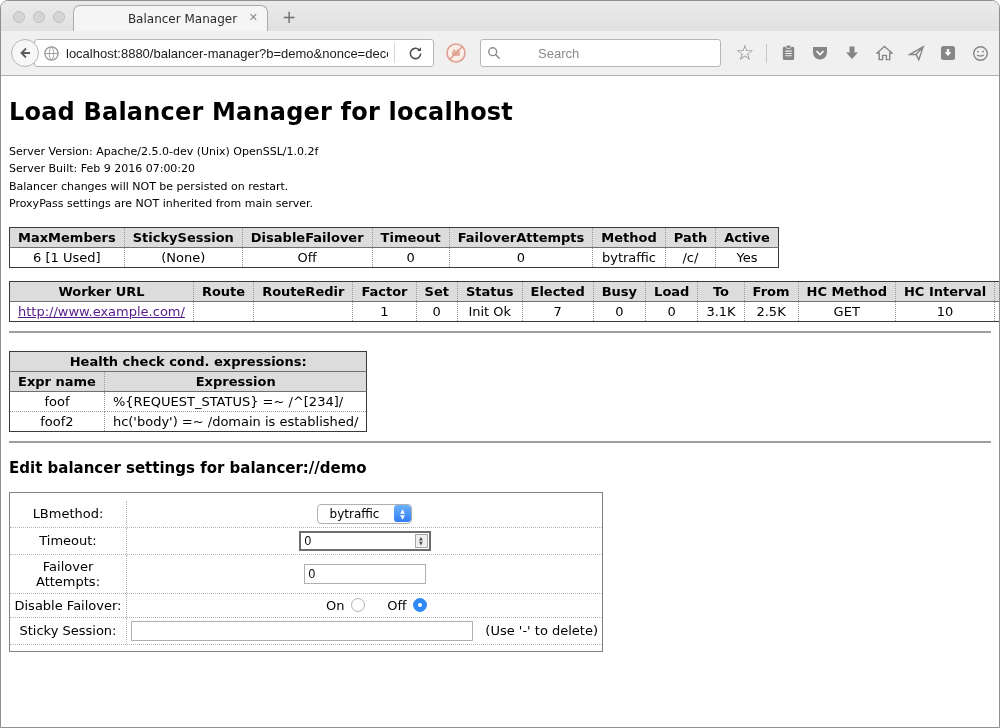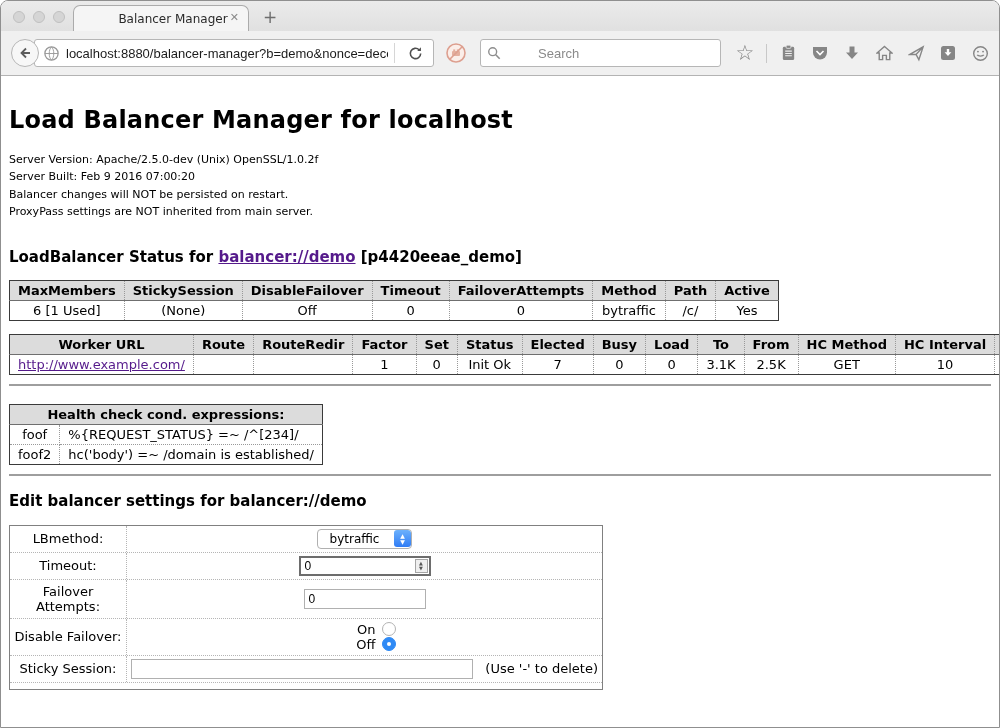--- a/index.html
+++ b/index.html
@@ -5,21 +5,21 @@
   * { margin:0; padding:0; box-sizing:border-box; }
   html,body { background:#fff; font-family:"DejaVu Sans", sans-serif; }
   .window { width:1000px; height:728px; border:1px solid #8f8f8f; border-radius:8px 8px 0 0;
             overflow:hidden; background:#fff; }
 
   
   .tab-bar { height:30px; background:linear-gradient(#ebebeb,#e0e0e0); display:flex; align-items:flex-end;
              position:relative; }
   .traffic-lights { position:absolute; left:12px; top:10px; display:flex; gap:8px; }
   .traffic-lights span { width:12px; height:12px; border-radius:50%; background:#d5d5d5; border:1px solid #c0c0c0; }
-  .tab { margin-left:72px; width:176px; height:26px; background:#f5f5f5; border:1px solid #ababab; border-bottom:none;
+  .tab { margin-left:72px; width:195px; height:26px; background:#f5f5f5; border:1px solid #ababab; border-bottom:none;
          border-radius:7px 7px 0 0; display:flex; align-items:center; justify-content:center; gap:8px;
          font-size:12px; color:#2b2b2b; position:relative;padding-left:24px; }
   .tab-close { position:absolute; right:9px; top:5px; color:#8a8a8a; font-size:11px; cursor:default; }
   .new-tab { font-size:17px; color:#6e6e6e; margin:0 0 4px 14px; }
 
   
   .nav-bar { height:45px; background:#f0f0f0; border-bottom:1px solid #b3b3b3; display:flex; align-items:center;
              padding:0 10px; }
   .back-btn { width:28px; height:28px; border-radius:50%; border:1px solid #b6b6b6; background:#f7f7f7;
               display:flex; align-items:center; justify-content:center; z-index:2; margin-right:-5px; flex:0 0 auto;}
@@ -35,59 +35,59 @@
   .search-field input { border:none; outline:none; flex:1; font-size:13px; color:#222; min-width:0;
                         font-family:"Liberation Sans",sans-serif; background:transparent;margin-left:32px;}
   .search-field input::placeholder { color:#8a8a8a; opacity:1; }
   .toolbar-icons { display:flex; align-items:center; margin-left:10px; gap:4px; }
   .tb-divider { width:1px; height:19px; background:#c8c8c8; margin:0 3px; }
   .glyph { color:#7d7d7d; }
   .star-glyph { font-size:21px; line-height:1; }
   .menu-gap { width:14px; }
 
   
-  .content { height:652px; overflow:hidden; padding:9px 8px; color:#000; }
+  .content { height:652px; overflow:hidden; padding:1px 8px; color:#000; }
   h1 { font-size:24px; font-weight:bold; margin:21px 0 0 0; letter-spacing:0.2px; }
   .info { margin-top:17px; font-size:11px; line-height:17.4px; }
   h3 { font-size:15px; font-weight:bold; margin-top:27px; }
   h3 a { color:#551a8b; }
   .mt14 { margin-top:14px; }
   table { border-collapse:collapse; font-size:13px; }
   .dtable { border:1px solid #3a3a3a; }
   .dtable th, .dtable td { border:1px dotted #999; padding:2px 8px; text-align:center; white-space:nowrap; }
   .dtable th { background:#dcdcdc; font-weight:bold; border-bottom:1px solid #6f6f6f; }
   .dtable td a { color:#551a8b; }
   .left { text-align:left !important; }
   hr { border:none; border-top:2px solid #9e9e9e; margin-top:9px; }
 
   
   .form-table { width:594px; border:1px solid #808080; margin-top:15px; font-size:13px; }
   .frow { display:grid; grid-template-columns:117px 1fr; border-top:1px dotted #b5b5b5; }
-  .frow:first-child { border-top:none; }
+  .frow:first-child { border-top:none;margin-top:8px; }
   .flabel { border-right:1px dotted #b5b5b5; display:flex; align-items:center; justify-content:center;
             padding:4px 2px; text-align:center; }
   .ffield { display:flex; align-items:center; justify-content:center; padding:3px 4px; gap:6px; }
   .ffield.fill { justify-content:flex-start; }
   .select { display:flex; align-items:stretch; height:20px; border:1px solid #b0b0b0; border-radius:4px;
             background:#fff; overflow:hidden; font-size:12px; }
   .select .txt { display:flex; align-items:center; padding:0 14px 0 12px; }
   .select .stepper { width:17px; background:linear-gradient(#6cb1fc,#2f7cf5); color:#fff; display:flex;
                      flex-direction:column; align-items:center; justify-content:center; font-size:6px; line-height:6px;
                      border-radius:3px; margin:0.5px; }
   .numwrap { position:relative; }
   .num-input { width:132px; height:20px; border:2px solid #6d6d6d; font-size:12px; padding:0 16px 0 4px; outline:none; }
   .spinner { position:absolute; right:3px; top:3px; width:13px; height:14px; background:#efefef;
              border:1px solid #a5a5a5; display:flex; flex-direction:column; align-items:center; justify-content:center;
              font-size:5px; line-height:5px; color:#555; }
   .plain-input { height:20px; border:1px solid #b0b0b0; font-size:12px; padding:0 4px; outline:none; }
   .w120 { width:122px; }
   .w175 { width:176px; }
   .sticky-input { flex:1; margin-right:6px; }
   .note { white-space:nowrap; }
-  .radio-stack { display:flex; flex-direction:column; gap:0; align-items:center; }
+  .radio-stack { display:flex; flex-direction:row; gap:0; align-items:center; }
   .radio-line { display:flex; align-items:center; gap:6px; width:62px; justify-content:flex-end; }
   .radio { width:14px; height:14px; border-radius:50%; border:1px solid #b3b3b3; background:#fff; position:relative; }
   .radio.checked { background:#2f8af5; border-color:#2f8af5; }
   .radio.checked::after { content:""; position:absolute; left:4px; top:4px; width:4px; height:4px;
                           border-radius:50%; background:#fff; }
   .checkbox { width:13px; height:13px; border:1px solid #b3b3b3; border-radius:2px; background:#fdfdfd; }
   .submit-row { display:flex; justify-content:center; padding:3px; border-top:1px dotted #b5b5b5; }
 </style>
 </head>
 <body>
@@ -210,21 +210,20 @@
   <div class="content">
     <h1>Load Balancer Manager for localhost</h1>
 
     <div class="info">
       <div>Server Version: Apache/2.5.0-dev (Unix) OpenSSL/1.0.2f</div>
       <div>Server Built: Feb 9 2016 07:00:20</div>
       <div>Balancer changes will NOT be persisted on restart.</div>
       <div>ProxyPass settings are NOT inherited from main server.</div>
     </div>
 
-    <h3><span>LoadBalancer Status for </span><a href="#">balancer://demo</a><span> [p4420eeae_demo]</span></h3>
 
     <table class="dtable mt14">
       <tbody>
           <tr>
         <th>MaxMembers</th>
         <th>StickySession</th>
         <th>DisableFailover</th>
         <th>Timeout</th>
         <th>FailoverAttempts</th>
         <th>Method</th>
@@ -284,20 +283,24 @@
       </table>
 
     <hr>
 
     <table class="dtable" style="margin-top:18px">
       <tbody>
           <tr>
         <th colspan="2">Health check cond. expressions:</th>
       </tr>
       <tr>
+        <th>Expr name</th>
+        <th style="min-width:215px">Expression</th>
+      </tr>
+      <tr>
         <td>foof</td>
         <td class="left">%{REQUEST_STATUS} =~ /^[234]/</td>
       </tr>
       <tr>
         <td>foof2</td>
         <td class="left">hc('body') =~ /domain is established/</td>
       </tr>
     </tbody>
       </table>
 

